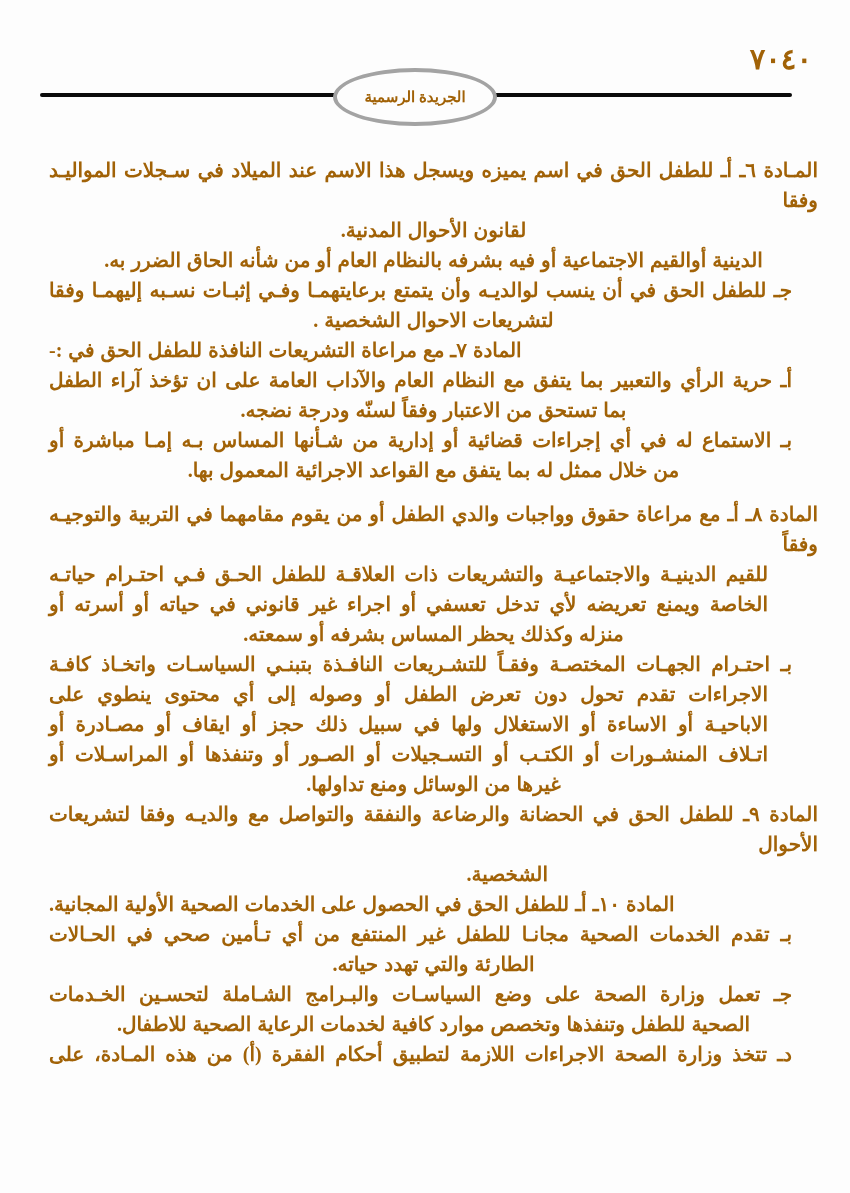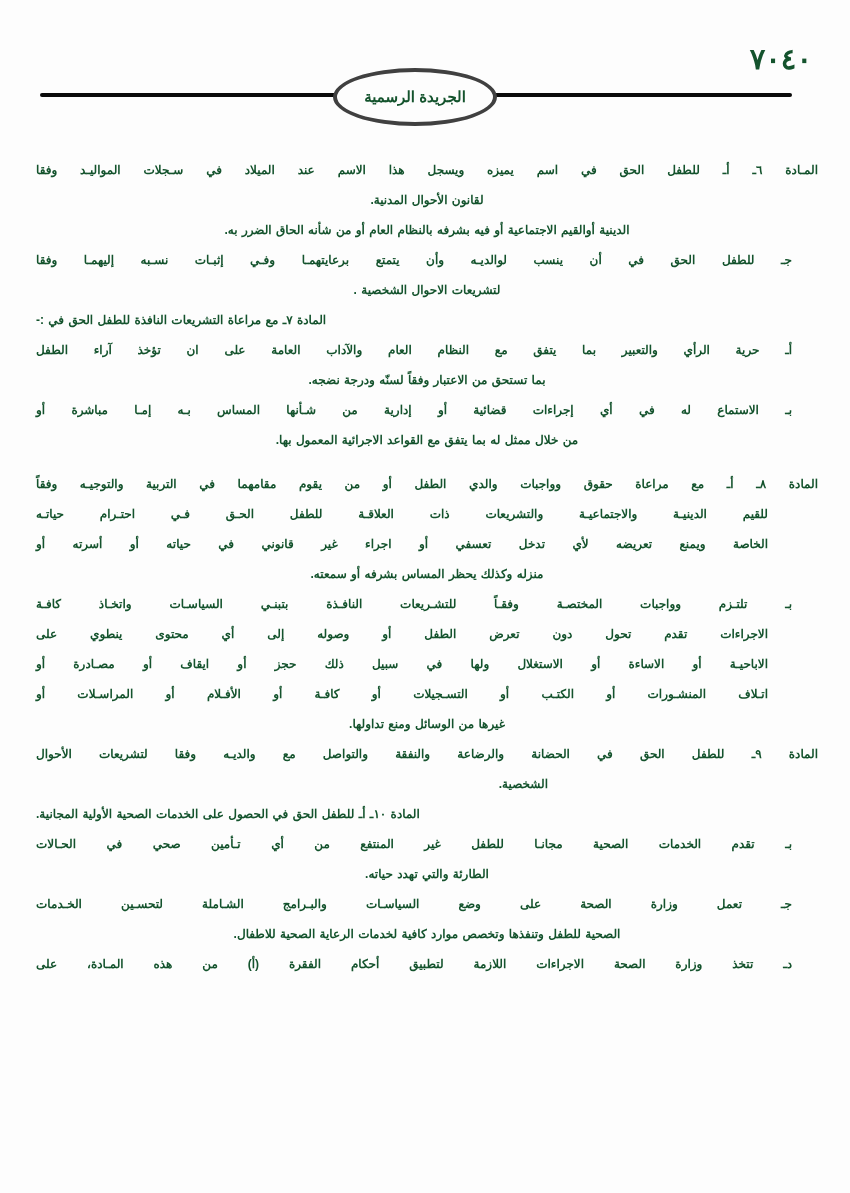--- a/index.html
+++ b/index.html
@@ -6,22 +6,22 @@
     margin: 0;
     padding: 0;
     background: #ffffff;
   }
   .page {
     position: relative;
     width: 850px;
     height: 1193px;
     background: #fdfdfd;
     overflow: hidden;
-    font-family: Liberation Sans, sans-serif;
-    color: #14532d;
+    font-family: Liberation Serif, serif;
+    color: #a16207;
   }
   
   .pagenum {
     position: absolute;
     top: 42px;
     right: 38px;
     font-size: 29px;
     font-weight: bold;
     letter-spacing: 2px;
     direction: rtl;
@@ -35,41 +35,41 @@
     background: #0a0a0a;
     border-radius: 2px;
   }
   .badge {
     position: absolute;
     top: 68px;
     left: 333px;
     width: 156px;
     height: 50px;
     background: #fdfdfd;
-    border: 4px solid #404040;
+    border: 4px solid #a3a3a3;
     border-radius: 50%;
     display: flex;
     align-items: center;
     justify-content: center;
     z-index: 2;
   }
   .badge span {
     font-size: 15px;
     font-weight: bold;
     white-space: nowrap;
     direction: rtl;
   }
   
   .docbody {
     position: absolute;
     top: 155px;
     right: 32px;
-    left: 36px;
+    left: 49px;
     direction: rtl;
-    font-size: 12px;
+    font-size: 20px;
     font-weight: bold;
     line-height: 30px;
     word-spacing: 1px;
   }
   .dline {
     white-space: normal;
     min-height: 30px;
   }
   
   .a-j0 { text-align: justify; text-align-last: justify; }
@@ -107,24 +107,24 @@
       <div class="dline a-c">لتشريعات الاحوال الشخصية .</div>
       <div class="dline a-r0">المادة ٧ـ مع مراعاة التشريعات النافذة للطفل الحق في :-</div>
       <div class="dline a-j1">أـ حرية الرأي والتعبير بما يتفق مع النظام العام والآداب العامة على ان تؤخذ آراء الطفل</div>
       <div class="dline a-c">بما تستحق من الاعتبار وفقاً لسنّه ودرجة نضجه.</div>
       <div class="dline a-j1">بـ الاستماع له في أي إجراءات قضائية أو إدارية من شـأنها المساس بـه إمـا مباشرة أو</div>
       <div class="dline a-c">من خلال ممثل له بما يتفق مع القواعد الاجرائية المعمول بها.</div>
       <div class="dline a-j0 gap-before">المادة ٨ـ أـ مع مراعاة حقوق وواجبات والدي الطفل أو من يقوم مقامهما في التربية والتوجيـه وفقاً</div>
       <div class="dline a-j2">للقيم الدينيـة والاجتماعيـة والتشريعات ذات العلاقـة للطفل الحـق فـي احتـرام حياتـه</div>
       <div class="dline a-j2">الخاصة ويمنع تعريضه لأي تدخل تعسفي أو اجراء غير قانوني في حياته أو أسرته أو</div>
       <div class="dline a-c">منزله وكذلك يحظر المساس بشرفه أو سمعته.</div>
-      <div class="dline a-j1">بـ تلتـزم وواجبات المختصـة وفقـاً للتشـريعات النافـذة بتبنـي السياسـات واتخـاذ كافـة</div>
+      <div class="dline a-j1">بـ احتـرام الجهـات المختصـة وفقـاً للتشـريعات النافـذة بتبنـي السياسـات واتخـاذ كافـة</div>
       <div class="dline a-j2">الاجراءات تقدم تحول دون تعرض الطفل أو وصوله إلى أي محتوى ينطوي على</div>
       <div class="dline a-j2">الاباحيـة أو الاساءة أو الاستغلال ولها في سبيل ذلك حجز أو ايقاف أو مصـادرة أو</div>
-      <div class="dline a-j2">اتـلاف المنشـورات أو الكتـب أو التسـجيلات أو كافـة أو الأفـلام أو المراسـلات أو</div>
+      <div class="dline a-j2">اتـلاف المنشـورات أو الكتـب أو التسـجيلات أو الصـور أو وتنفذها أو المراسـلات أو</div>
       <div class="dline a-c">غيرها من الوسائل ومنع تداولها.</div>
       <div class="dline a-j0">المادة ٩ـ للطفل الحق في الحضانة والرضاعة والنفقة والتواصل مع والديـه وفقا لتشريعات الأحوال</div>
       <div class="dline a-ind">الشخصية.</div>
       <div class="dline a-r0">المادة ١٠ـ أـ للطفل الحق في الحصول على الخدمات الصحية الأولية المجانية.</div>
       <div class="dline a-j1">بـ تقدم الخدمات الصحية مجانـا للطفل غير المنتفع من أي تـأمين صحي في الحـالات</div>
       <div class="dline a-c">الطارئة والتي تهدد حياته.</div>
       <div class="dline a-j1">جـ تعمل وزارة الصحة على وضع السياسـات والبـرامج الشـاملة لتحسـين الخـدمات</div>
       <div class="dline a-c">الصحية للطفل وتنفذها وتخصص موارد كافية لخدمات الرعاية الصحية للاطفال.</div>
       <div class="dline a-j1">دـ تتخذ وزارة الصحة الاجراءات اللازمة لتطبيق أحكام الفقرة (أ) من هذه المـادة، على</div>
     </div>

